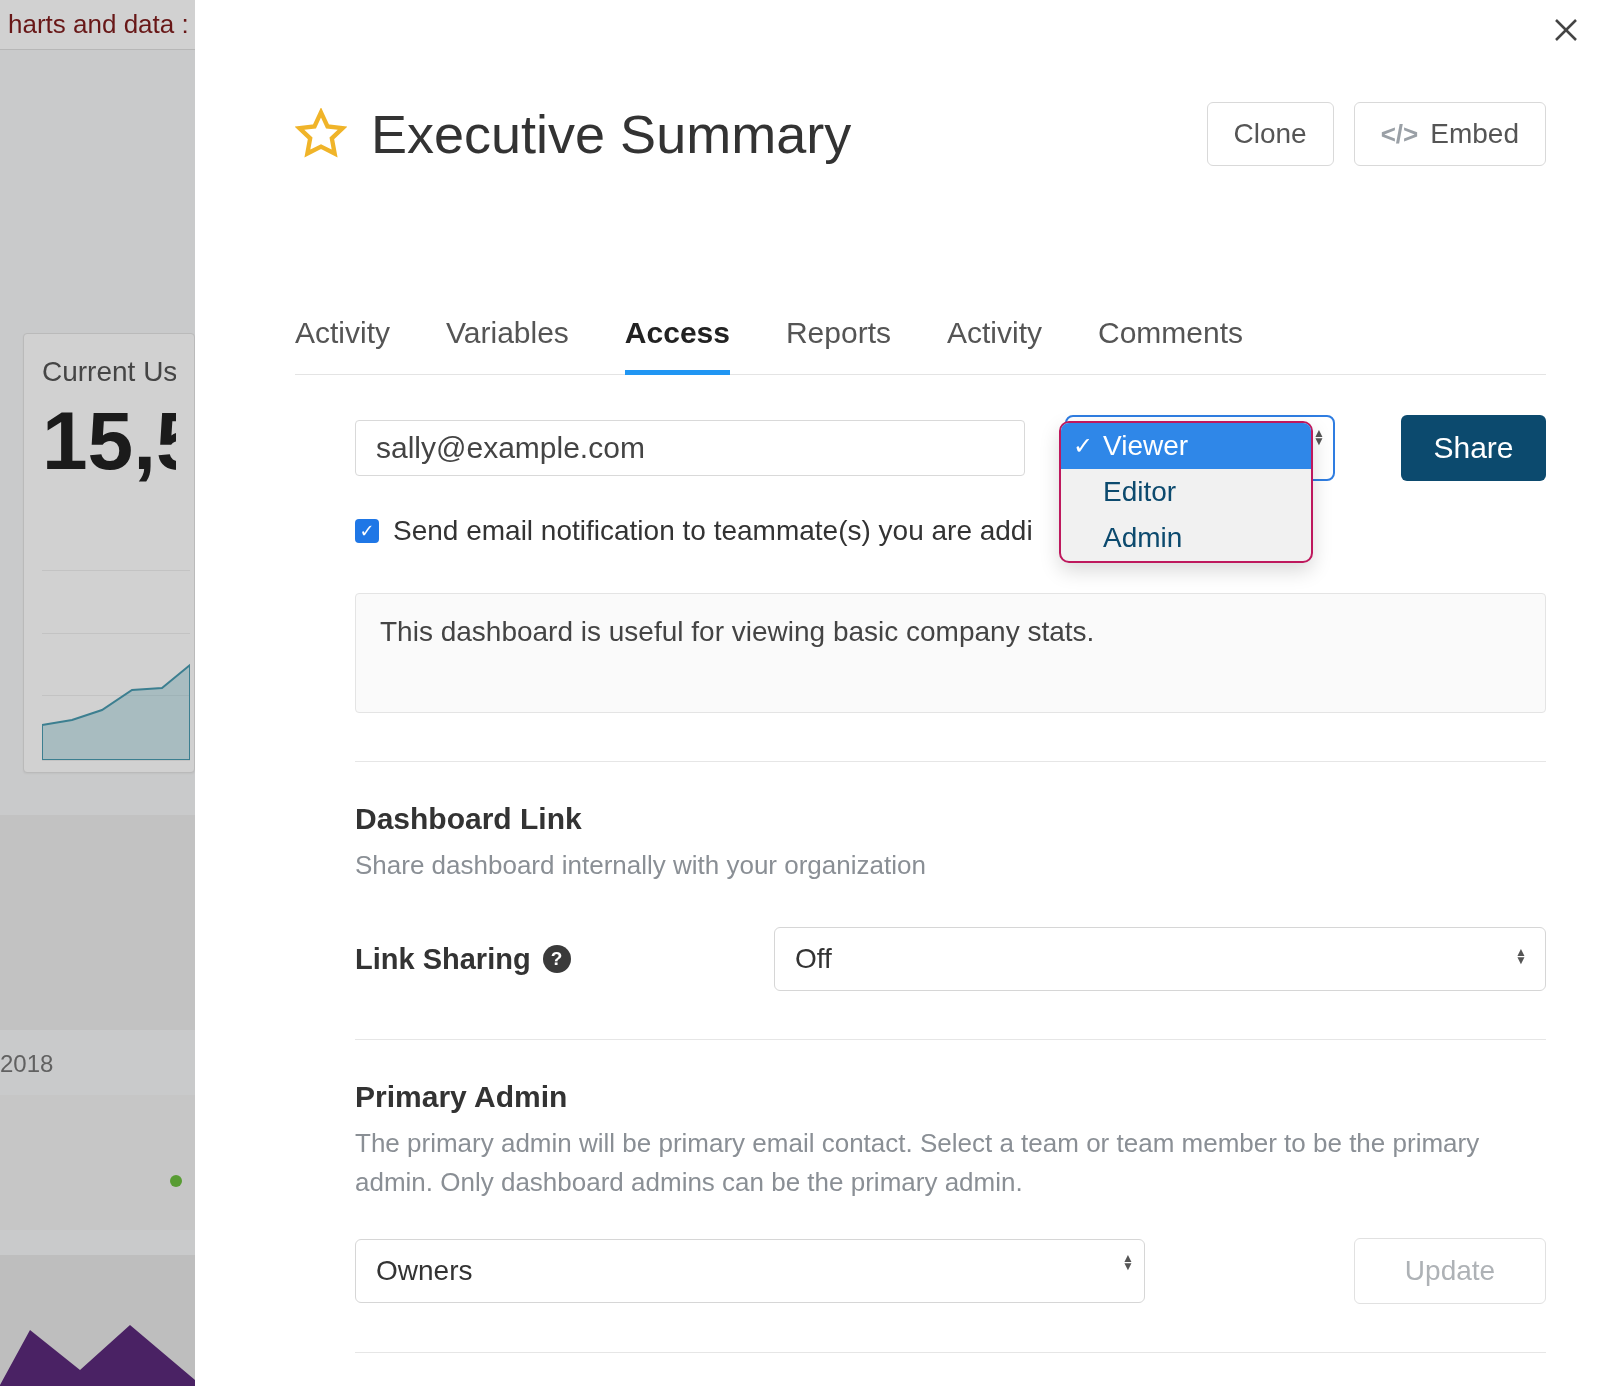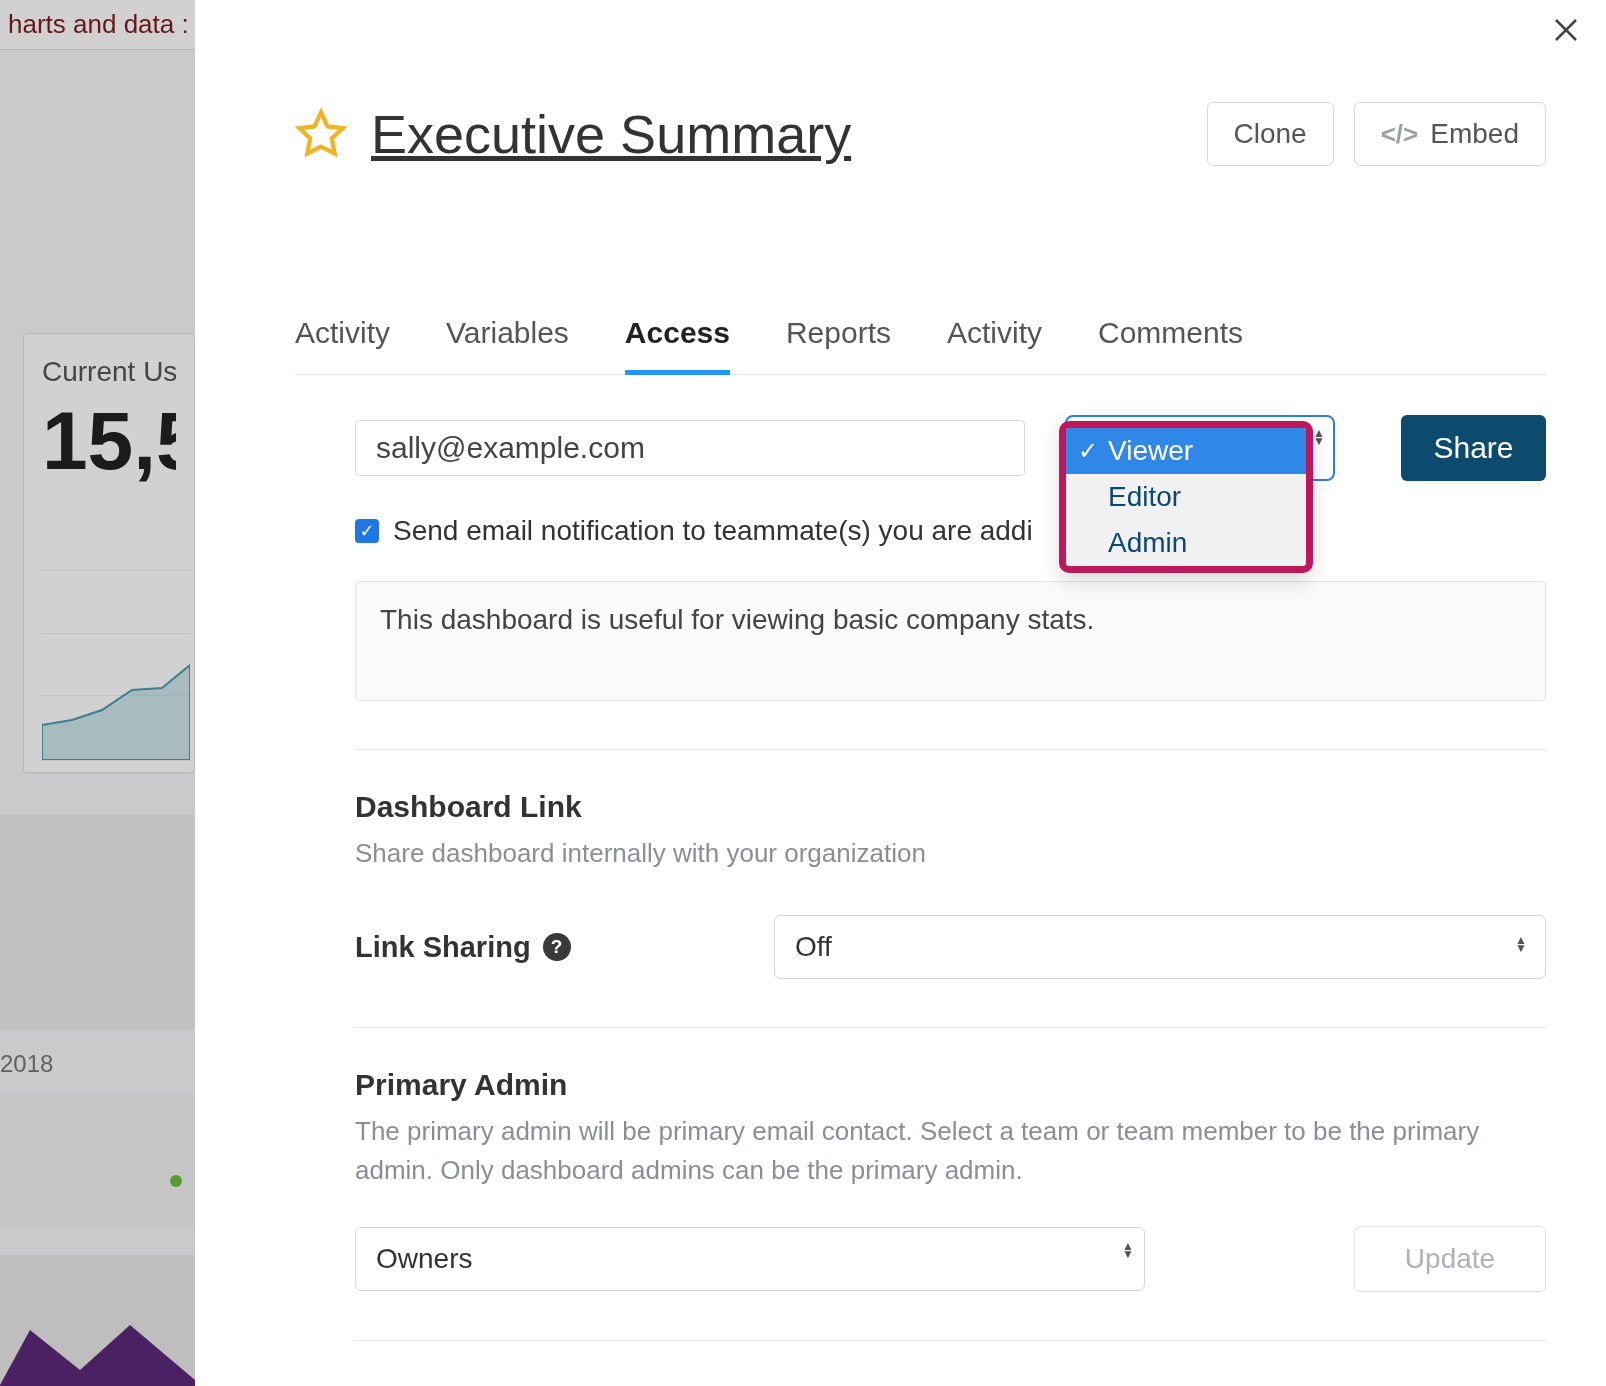--- a/index.html
+++ b/index.html
@@ -24,46 +24,46 @@
 
   
   .modal { position:absolute; left:195px; top:0; right:0; bottom:0; background:#fff; }
   .close { position:absolute; top:8px; right:18px; width:44px; height:44px; display:flex; align-items:center; justify-content:center; color:#444; cursor:pointer; font-size:36px; }
   .close svg{width:30px;height:30px;stroke:#444;stroke-width:2;}
 
   .modal-inner { padding: 102px 60px 0 100px; }
 
   .header-row { display:flex; align-items:center; }
   .star { width:52px; height:52px; color:#f0b429; margin-right:24px; }
-  .title { font-size:54px; font-weight:400; color:#333; flex:1;text-decoration:underline; }
+  .title { font-size:54px; font-weight:400; color:#333; flex:1; }
   .hbtn { height:64px; padding:0 26px; border:1px solid #d9d9d9; border-radius:6px; background:#fff; color:#555; font-size:28px; display:flex; align-items:center; gap:12px; cursor:pointer; margin-left:20px;}
   .hbtn .code-ico{color:#9aa0a6; font-weight:600; font-size:26px;}
 
   .tabs { display:flex; gap:56px; margin-top:150px; border-bottom:1px solid #e4e4e4; padding-bottom:0; }
   .tab { font-size:30px; color:#555; padding-bottom:20px; cursor:pointer; }
   .tab.active { color:#222; font-weight:600; border-bottom:5px solid #2196f3; margin-bottom:-1px;}
 
   .section { padding: 40px 0 0 60px; }
 
   .row1 { display:flex; align-items:center; gap:40px; }
   .email-input { width:670px; height:56px; border:1px solid #d9d9d9; border-radius:4px; background:#fff; color:#444; font-size:30px; padding:0 20px; }
   .share-btn { width:145px; height:66px; background:#0c4a6e; color:#fff; border:none; border-radius:6px; font-size:30px; cursor:pointer; margin-left:auto; }
 
   .role-wrap { position:relative; width:270px; }
   .role-box { width:270px; height:66px; border:2px solid #2f7de1; border-radius:8px; background:#fff; }
-  .role-menu { position:absolute; top:6px; left:-6px; width:254px; background:#f1f1f1; border:7px solid #be185d; border-radius:10px; box-shadow:0 8px 20px rgba(0,0,0,0.15); overflow:hidden; z-index:20;}
+  .role-menu { position:absolute; top:6px; left:-6px; width:254px; background:#f1f1f1; border:2px solid #be185d; border-radius:10px; box-shadow:0 8px 20px rgba(0,0,0,0.15); overflow:hidden; z-index:20;}
   .role-item { height:46px; display:flex; align-items:center; padding-left:42px; font-size:28px; color:#0c4a6e; cursor:pointer; position:relative;}
   .role-item.sel { background:#2f87e8; color:#fff; }
   .role-item.sel::before { content:"✓"; position:absolute; left:12px; font-size:24px; }
   .caret-pair{position:absolute;right:10px;top:14px;font-size:12px;color:#555;line-height:8px;pointer-events:none;}
 
   .notify-row { margin-top:34px; display:flex; align-items:center; gap:14px; font-size:28px; color:#333;}
   .chk { width:24px; height:24px; border-radius:4px; background:#1f77e6; display:flex; align-items:center; justify-content:center; color:#fff; font-size:18px; }
 
-  .note-box { margin-top:34px; border:1px solid #e4e4e4; background:#fafafa; border-radius:4px; padding:22px 24px; font-size:28px; color:#444; min-height:120px; width: calc(100% - 0px); }
+  .note-box { margin-top:46px; border:1px solid #e4e4e4; background:#fafafa; border-radius:4px; padding:22px 24px; font-size:28px; color:#444; min-height:120px; width: calc(100% - 0px); }
 
   .divider { border-top:1px solid #e6e6e6; margin:48px 0 0 0; }
 
   .hdr2 { font-size:30px; font-weight:600; color:#333; margin-top:40px;}
   .sub { font-size:26px; color:#8a8f95; margin-top:10px; line-height:1.5; max-width:1150px;}
 
   .ls-row { display:flex; align-items:center; margin-top:42px; gap:9px;}
   .ls-label { font-size:29px; font-weight:600; color:#333; display:flex; align-items:center; gap:12px; width:410px;}
   .qmark { width:28px; height:28px; border-radius:50%; background:#3a3a3a; color:#fff; font-size:19px; display:flex; align-items:center; justify-content:center; font-weight:700;}
   .sel-box { flex:1; height:64px; border:1px solid #d6d6d6; border-radius:6px; background:#fff; display:flex; align-items:center; padding:0 20px; font-size:28px; color:#333; position:relative; cursor:pointer;}

